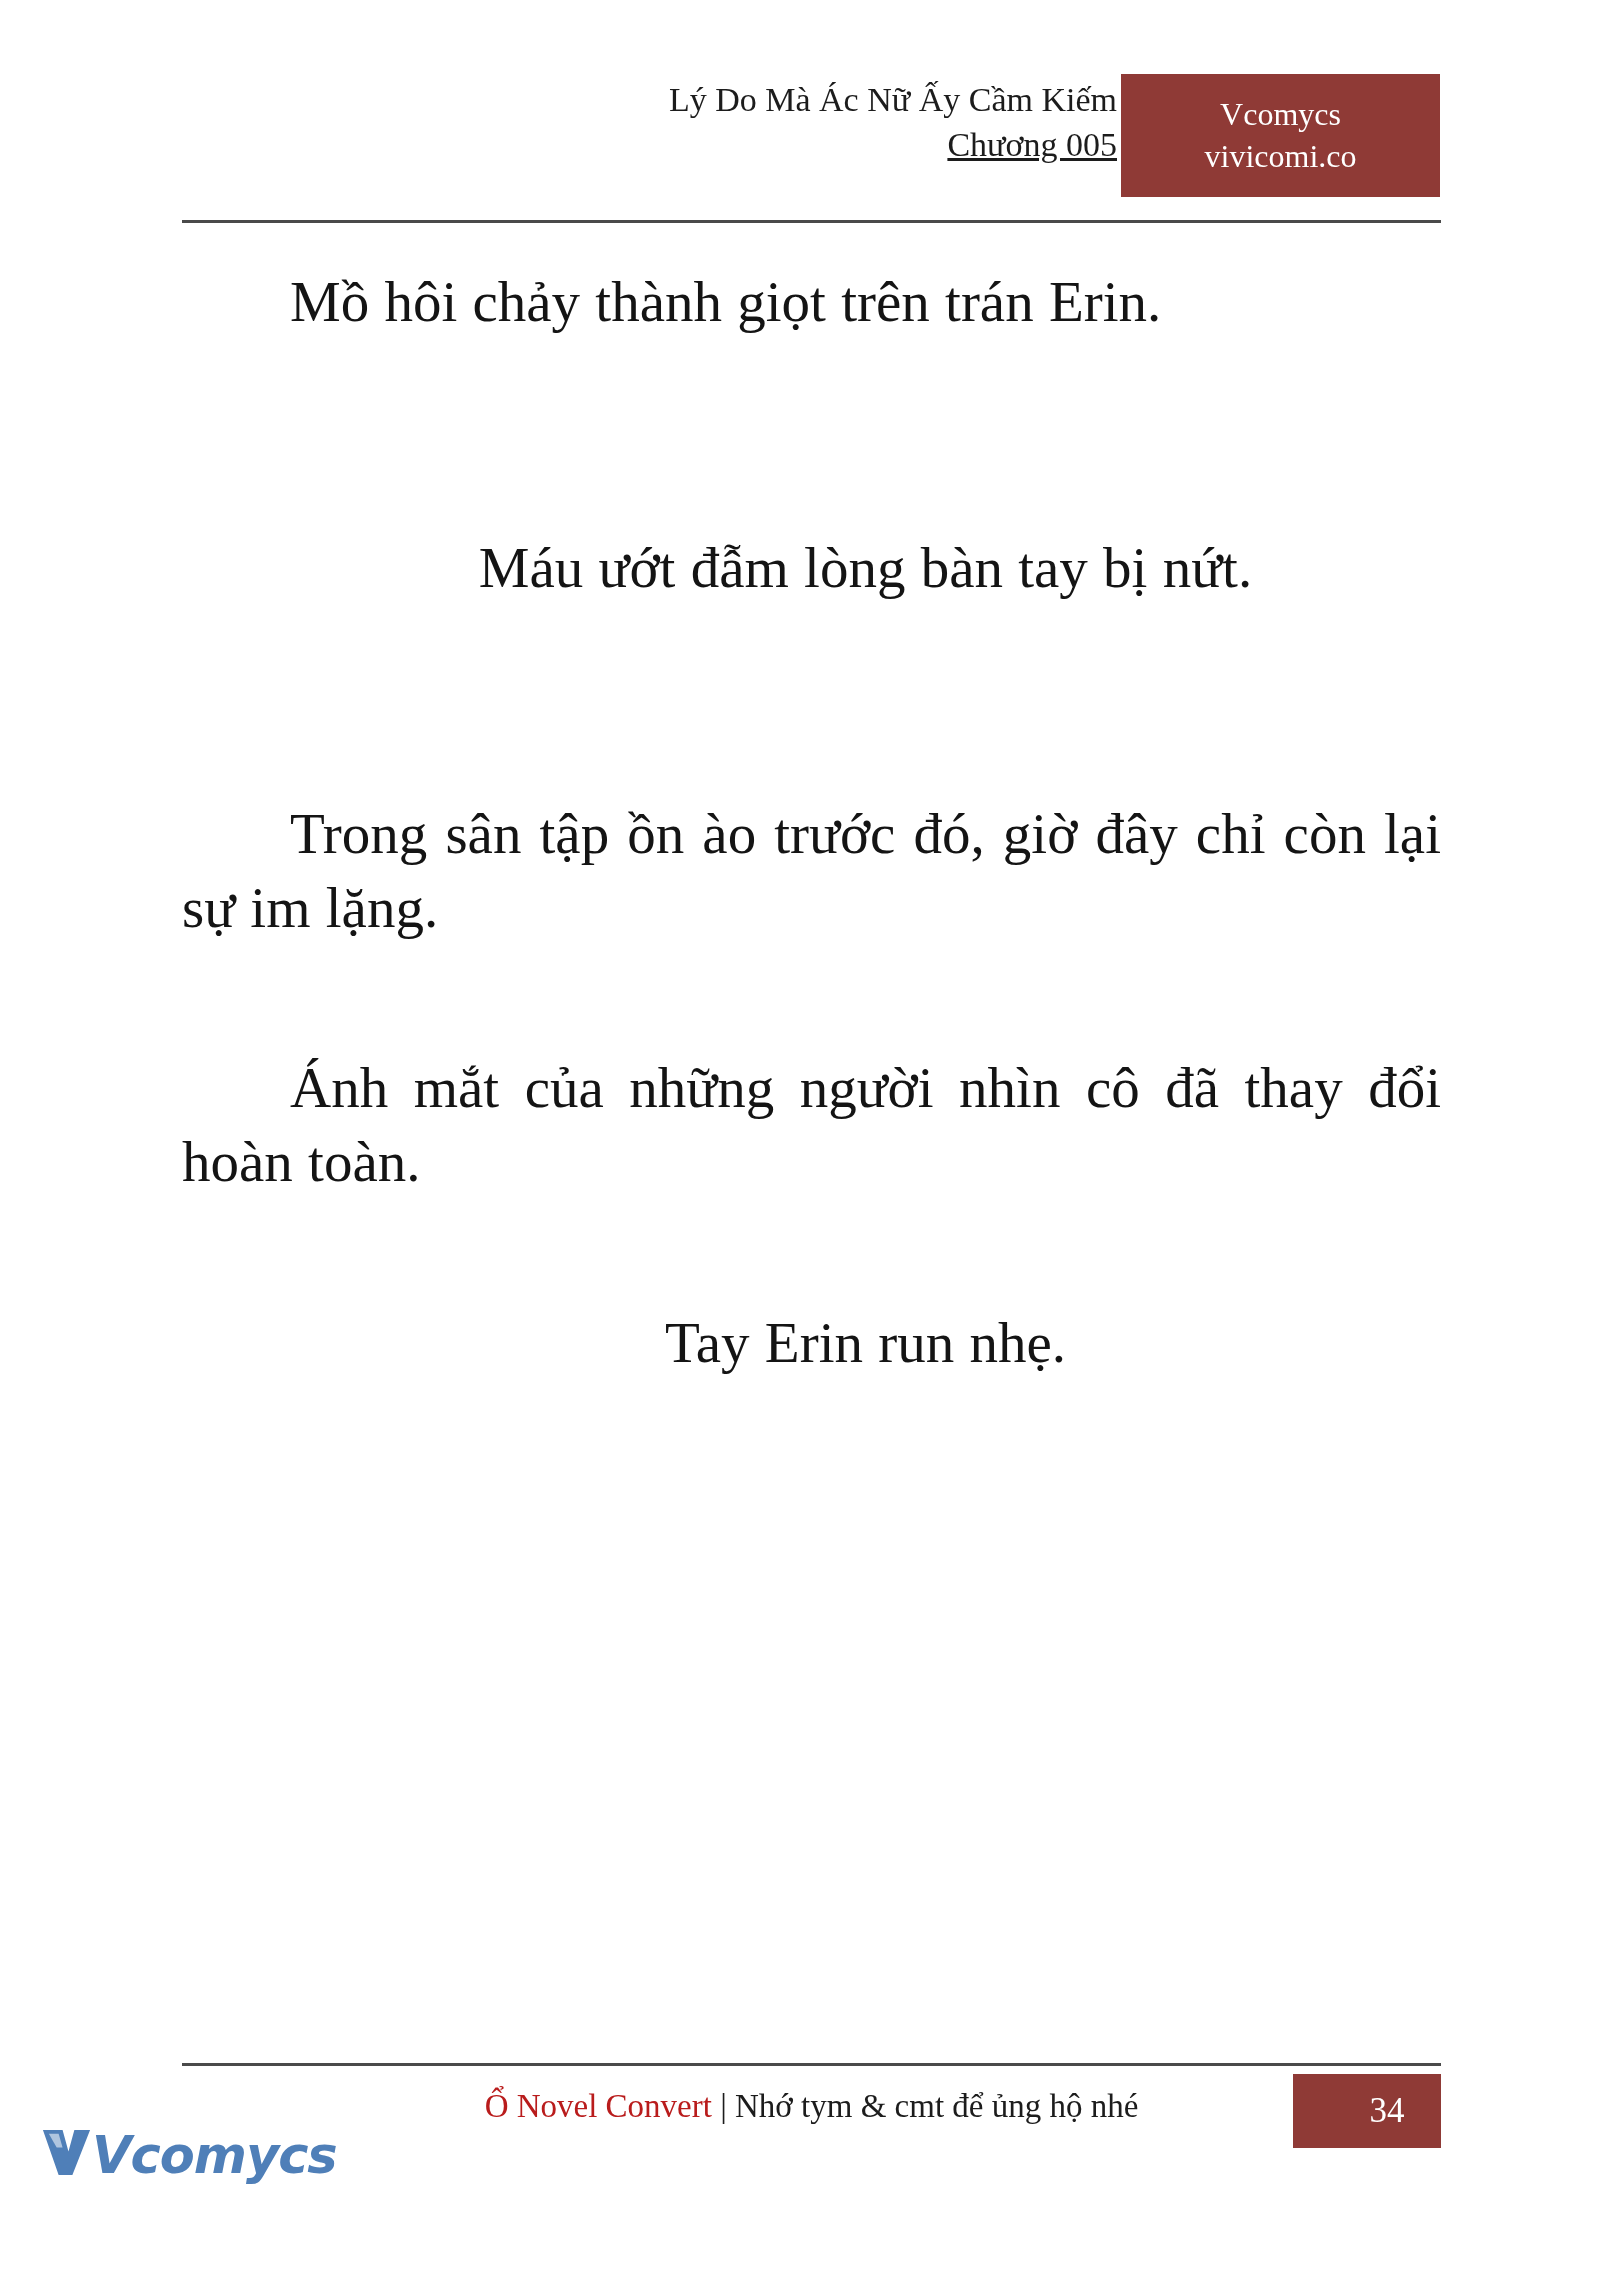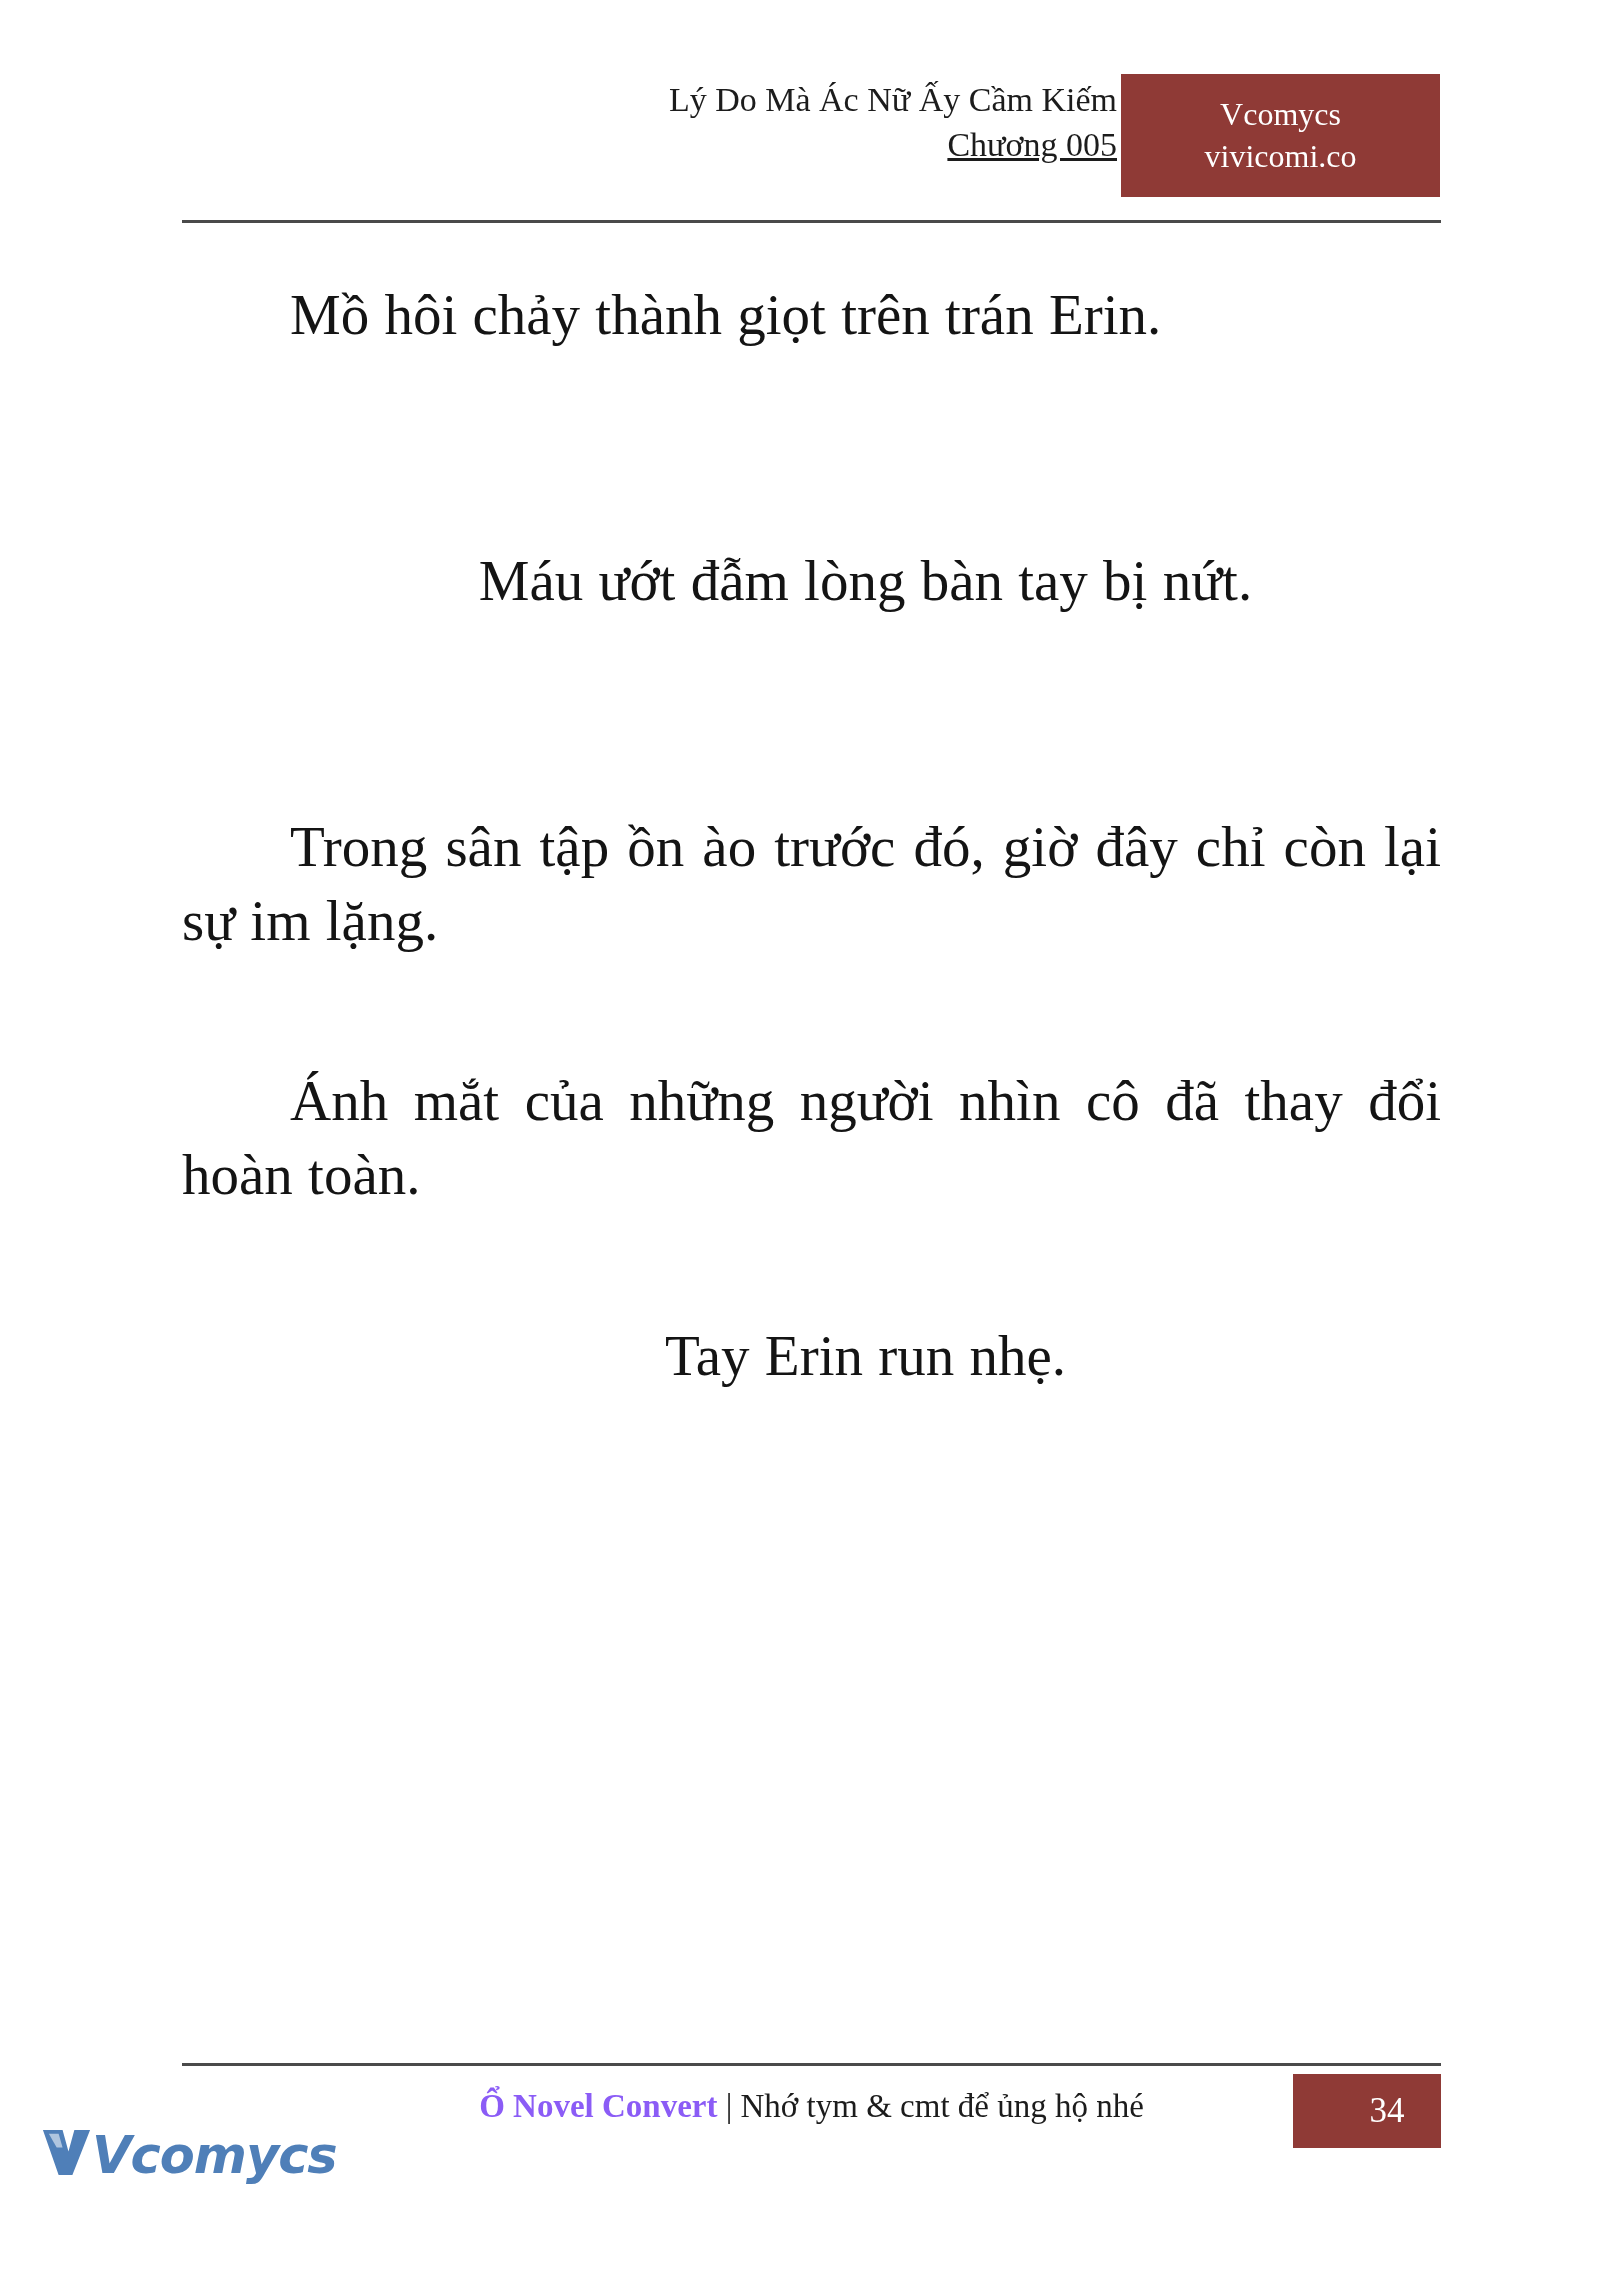--- a/index.html
+++ b/index.html
@@ -71,21 +71,20 @@
     height: 2.9px;
     background: #4a4a4a;
   }
 
   
   .content {
     position: absolute;
     left: 182px;
     top: 265px;
     width: 1259px;
-    margin-top: 13px;
   }
   .para {
     font-size: 57px;
     line-height: 1.30;
     text-align: justify;
     text-indent: 108px;
     margin: 0 0 74px 0;
     color: #141414;
     word-spacing: 1px;
   }
@@ -118,22 +117,22 @@
     position: absolute;
     left: 0;
     top: 7.8px;
     width: 1259px;
     text-align: center;
     font-size: 33px;
     color: #1c1c1c;
     white-space: nowrap;
   }
   .footer-brand {
-    color: #8b5cf6;
-    font-weight: bold;
+    color: #b91c1c;
+    font-weight: normal;
   }
   .footer-sep { color: #1c1c1c; }
   .page-number-box {
     position: absolute;
     right: 0;
     top: -5.9px;
     width: 108px;
     height: 74px;
     background: #8f3a36;
     color: #ffffff;

